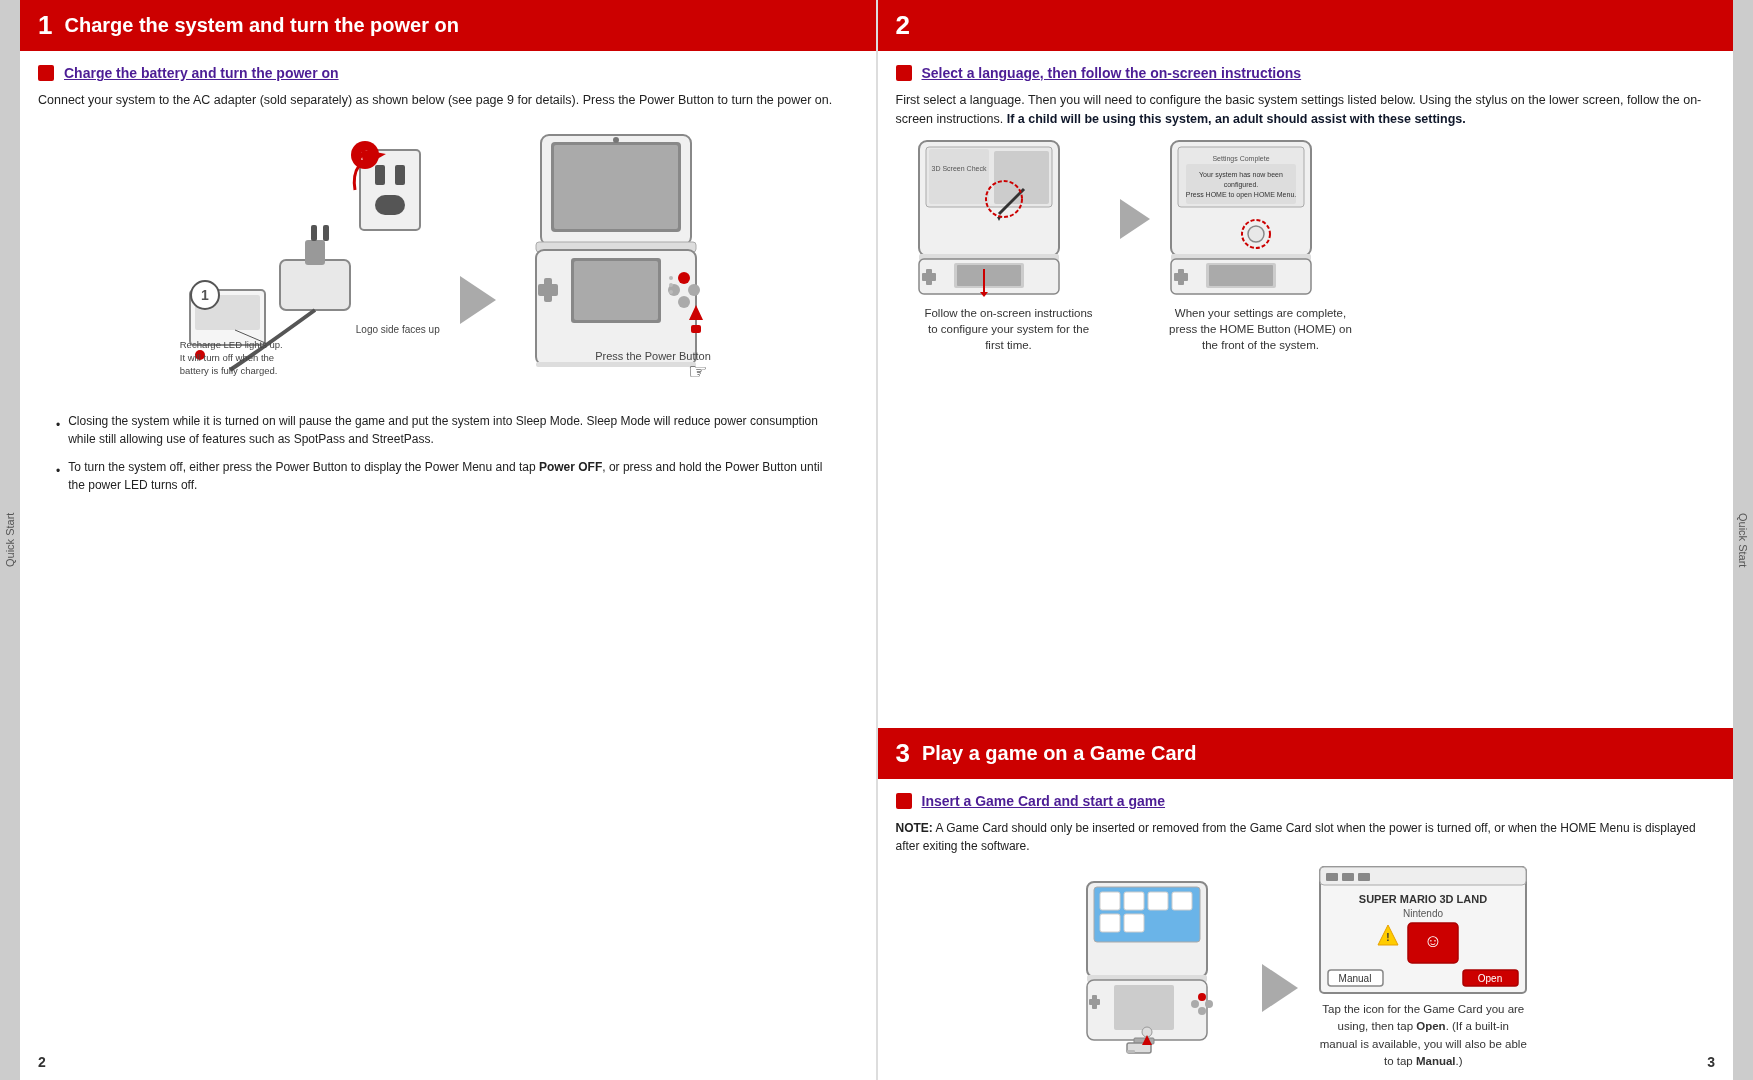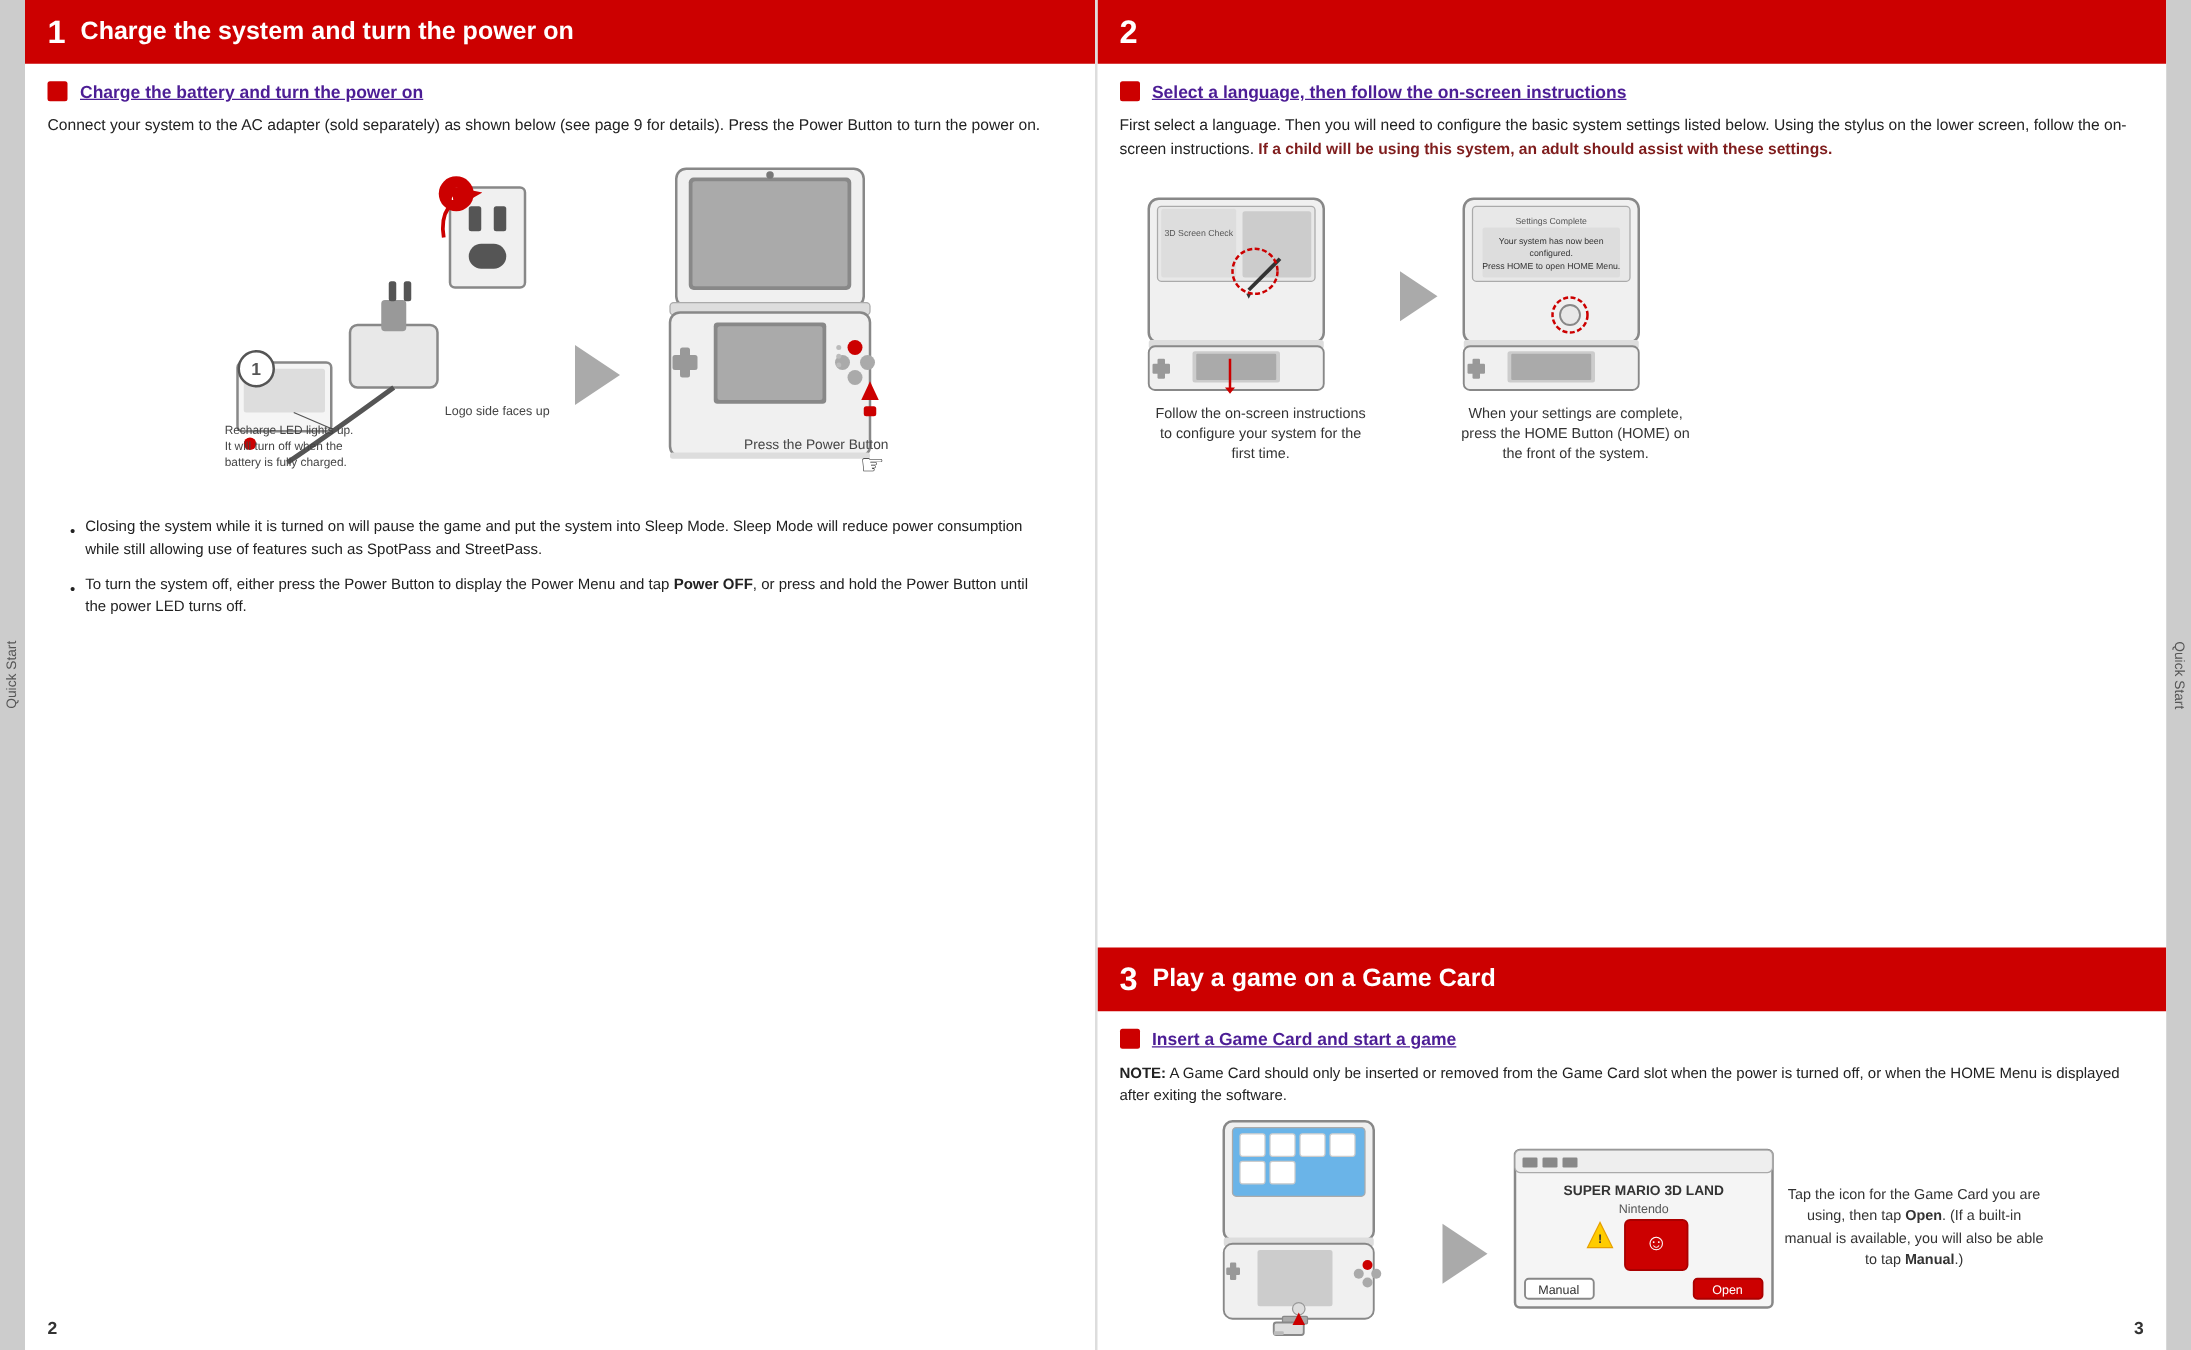--- a/index.html
+++ b/index.html
@@ -144,21 +144,21 @@
       width: 2px;
       background: #ddd;
       flex-shrink: 0;
     }
 
     
     .screenshots-row {
       display: flex;
       align-items: flex-start;
       gap: 16px;
-      margin: 28px 18px;
+      margin: 10px 18px;
     }
 
     .screenshot-block {
       display: flex;
       flex-direction: column;
       align-items: center;
       gap: 6px;
     }
 
     .screenshot-caption {
@@ -201,21 +201,21 @@
 
     .game-screenshots-row {
       display: flex;
       align-items: center;
       justify-content: center;
       gap: 20px;
       margin: 10px 18px;
     }
 
     
-    .highlight-red-bold { color: #7f1d1d; font-weight: bold; }
+    .highlight-red-bold { color: #0f172a; font-weight: bold; }
 
   </style>
 </head>
 <body>
 
 <div class="side-tab left">
   <span>Quick Start</span>
 </div>
 
 <div class="page-half" style="position:relative;">
@@ -463,21 +463,21 @@
 
           <rect x="45" y="163" width="24" height="10" rx="2" fill="#ddd" stroke="#888" stroke-width="1.5"></rect>
           <rect x="45" y="170" width="8" height="3" rx="1" fill="#bbb"></rect>
 
           <polygon points="65,155 60,165 70,165" fill="#cc0000"></polygon>
         </svg>
       </div>
 
       <div class="arrow-right" style="margin-top:40px;"></div>
 
-      <div style="display:flex; flex-direction:row; align-items:center; gap:6px;">
+      <div style="display:flex; flex-direction:column; align-items:center; gap:6px;">
         <svg width="210" height="130" viewBox="0 0 210 130">
 
           <rect x="2" y="2" width="206" height="126" rx="4" fill="#f5f5f5" stroke="#888" stroke-width="2"></rect>
 
           <rect x="2" y="2" width="206" height="18" rx="4" fill="#eee" stroke="#aaa" stroke-width="1"></rect>
 
           <rect x="8" y="8" width="12" height="8" rx="1" fill="#888"></rect>
           <rect x="24" y="8" width="12" height="8" rx="1" fill="#888"></rect>
           <rect x="40" y="8" width="12" height="8" rx="1" fill="#888"></rect>
 

